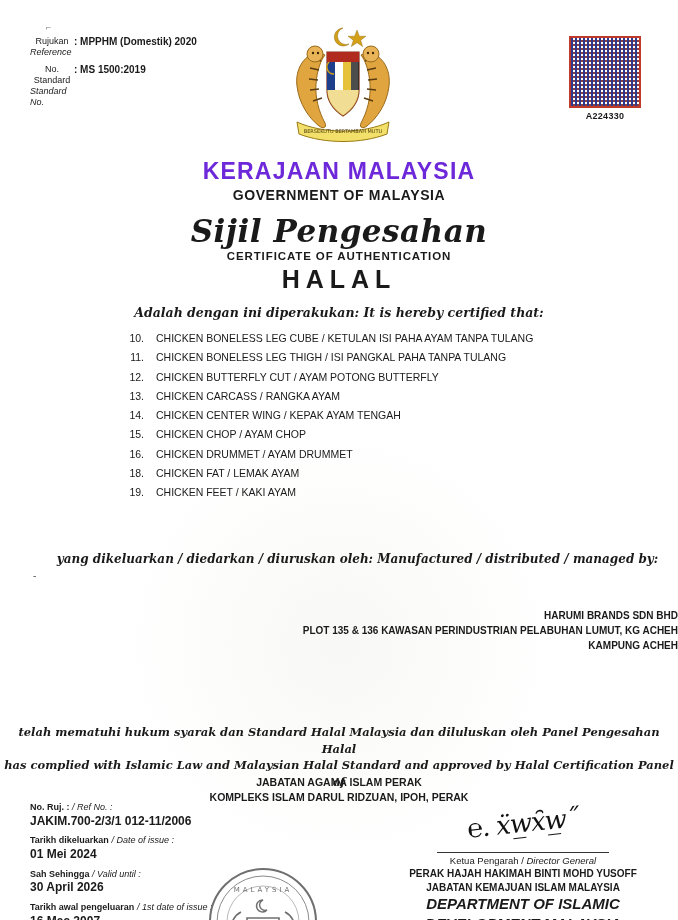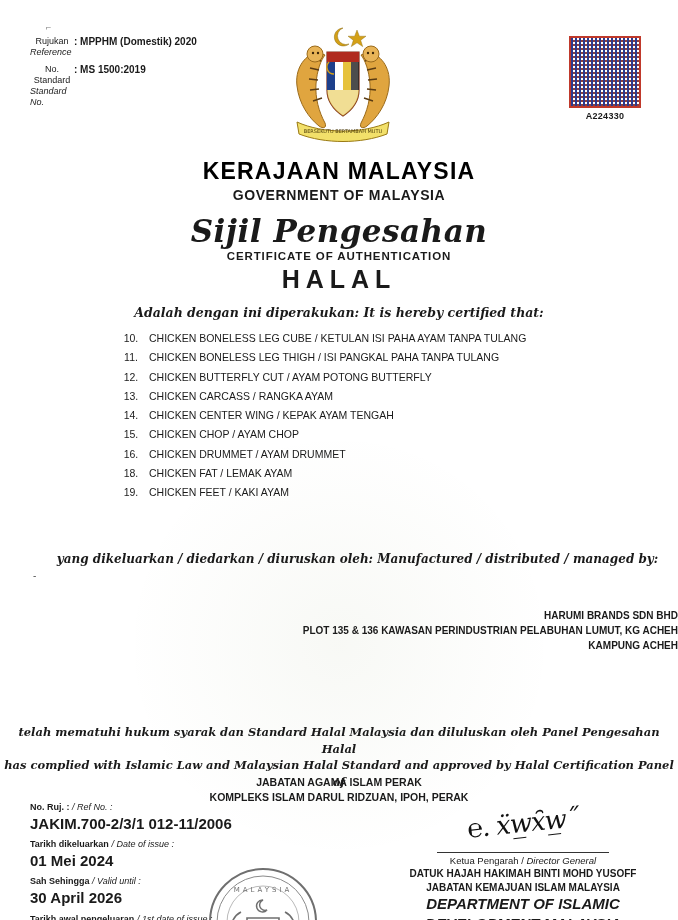--- a/index.html
+++ b/index.html
@@ -83,21 +83,21 @@
     position: absolute;
     left: 0;
     right: 0;
     top: 158px;
     text-align: center;
   }
   .t-kerajaan {
     font-size: 23px;
     font-weight: bold;
     letter-spacing: 1.2px;
-    color: #000000;
+    color: #6d28d9;
   }
   .t-government {
     font-size: 14px;
     font-weight: bold;
     letter-spacing: .6px;
     margin-top: 2px;
   }
   .t-sijil {
     font-family: "DejaVu Serif", serif;
     font-size: 31px;
@@ -140,22 +140,22 @@
     font-size: 10.5px;
   }
   .item {
     display: flex;
     margin-bottom: 7.2px;
     line-height: 1.15;
   }
   .item-no {
     width: 26px;
     flex: 0 0 26px;
-    text-align: center;
-    padding-right: 5px;
+    text-align: right;
+    padding-right: 12px;
   }
 
   
   .manu-line {
     position: absolute;
     left: 0;
     right: 0;
     top: 552px;
     text-align: center;
     font-family: "DejaVu Serif", serif;
@@ -213,21 +213,21 @@
   }
   .refblock .lbl {
     font-weight: bold;
   }
   .refblock .lbl .it {
     font-weight: normal;
     font-style: italic;
   }
   .refblock .val {
     font-weight: bold;
-    font-size: 15px;
+    font-size: 12px;
     margin-bottom: 6px;
   }
 
   
   .sig {
     position: absolute;
     left: 383px;
     top: 808px;
     width: 280px;
     text-align: center;
@@ -466,21 +466,21 @@
   </div>
 
   <div class="sig">
     <div class="sig-mark">℮.&nbsp;ẍw̲x̑w̲˝</div>
     <div class="sig-rule"></div>
     <div class="sig-title">
       <span>Ketua Pengarah</span>
       <span>/</span>
       <span class="it">Director General</span>
     </div>
-    <div class="sig-name">DATUK HAJAH HAKIMAH BINTI MOHD YUSOFF</div>
+    <div class="sig-name">PERAK HAJAH HAKIMAH BINTI MOHD YUSOFF</div>
     <div class="sig-name">JABATAN KEMAJUAN ISLAM MALAYSIA</div>
     <div class="sig-dept">DEPARTMENT OF ISLAMIC DEVELOPMENT MALAYSIA</div>
   </div>
 
   <svg class="seal" viewBox="0 0 112 112">
     <circle cx="56" cy="56" r="53" fill="none" stroke="#6f6f6f" stroke-width="2"></circle>
     <circle cx="56" cy="56" r="46" fill="none" stroke="#8a8a8a" stroke-width="1"></circle>
     <path d="M20 56 a36 36 0 0 1 72 0" fill="none" stroke="#8a8a8a" stroke-width="0.6"></path>
     <text x="56" y="26" font-family="DejaVu Sans, sans-serif" font-size="7" letter-spacing="3" text-anchor="middle" fill="#6f6f6f">MALAYSIA</text>
 

